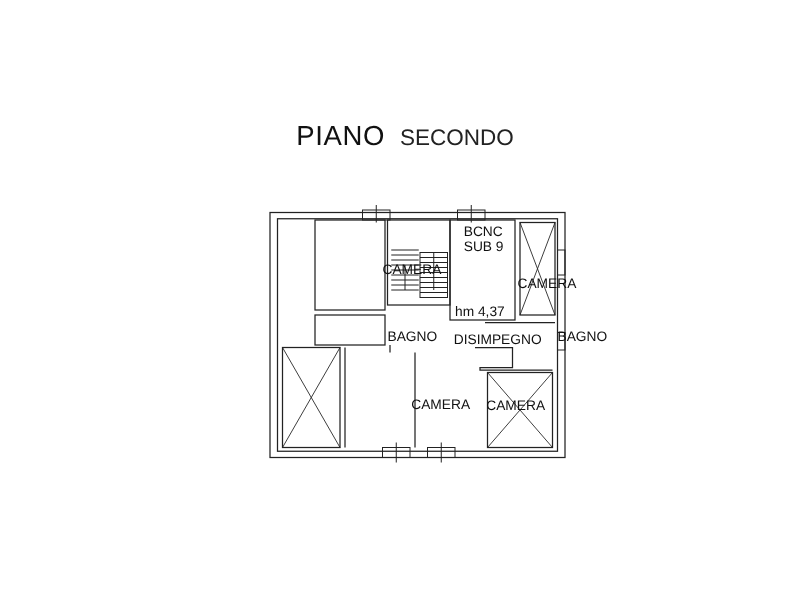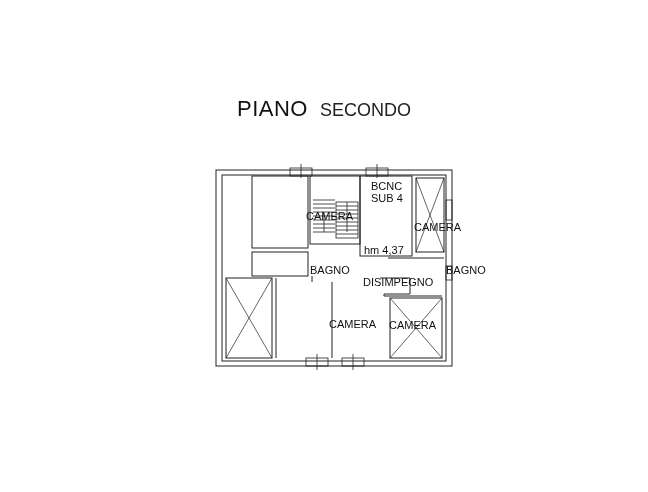--- a/index.html
+++ b/index.html
@@ -80,20 +80,20 @@
       <line x1="317" y1="354" x2="317" y2="370"></line>
     <rect x="342" y="358" width="22" height="8"></rect>
       <line x1="353" y1="354" x2="353" y2="370"></line>
     <rect x="446" y="200" width="6" height="20"></rect>
     <rect x="446" y="266" width="6" height="14"></rect>
   </g>
 </svg>
 
 <div class="lbl" style="left:258px;top:210px">CAMERA</div>
 <div class="lbl" style="left:323px;top:180px">BCNC</div>
-<div class="lbl" style="left:323px;top:192px">SUB 4</div>
+<div class="lbl" style="left:323px;top:192px">SUB 9</div>
 <div class="lbl" style="left:366px;top:221px">CAMERA</div>
 <div class="lbl" style="left:316px;top:244px">hm 4,37</div>
 <div class="lbl" style="left:262px;top:264px">BAGNO</div>
-<div class="lbl" style="left:315px;top:276px">DISIMPEGNO</div>
+<div class="lbl" style="left:315px;top:266px">DISIMPEGNO</div>
 <div class="lbl" style="left:398px;top:264px">BAGNO</div>
 <div class="lbl" style="left:281px;top:318px">CAMERA</div>
 <div class="lbl" style="left:341px;top:319px">CAMERA</div>
 
 </body></html>

